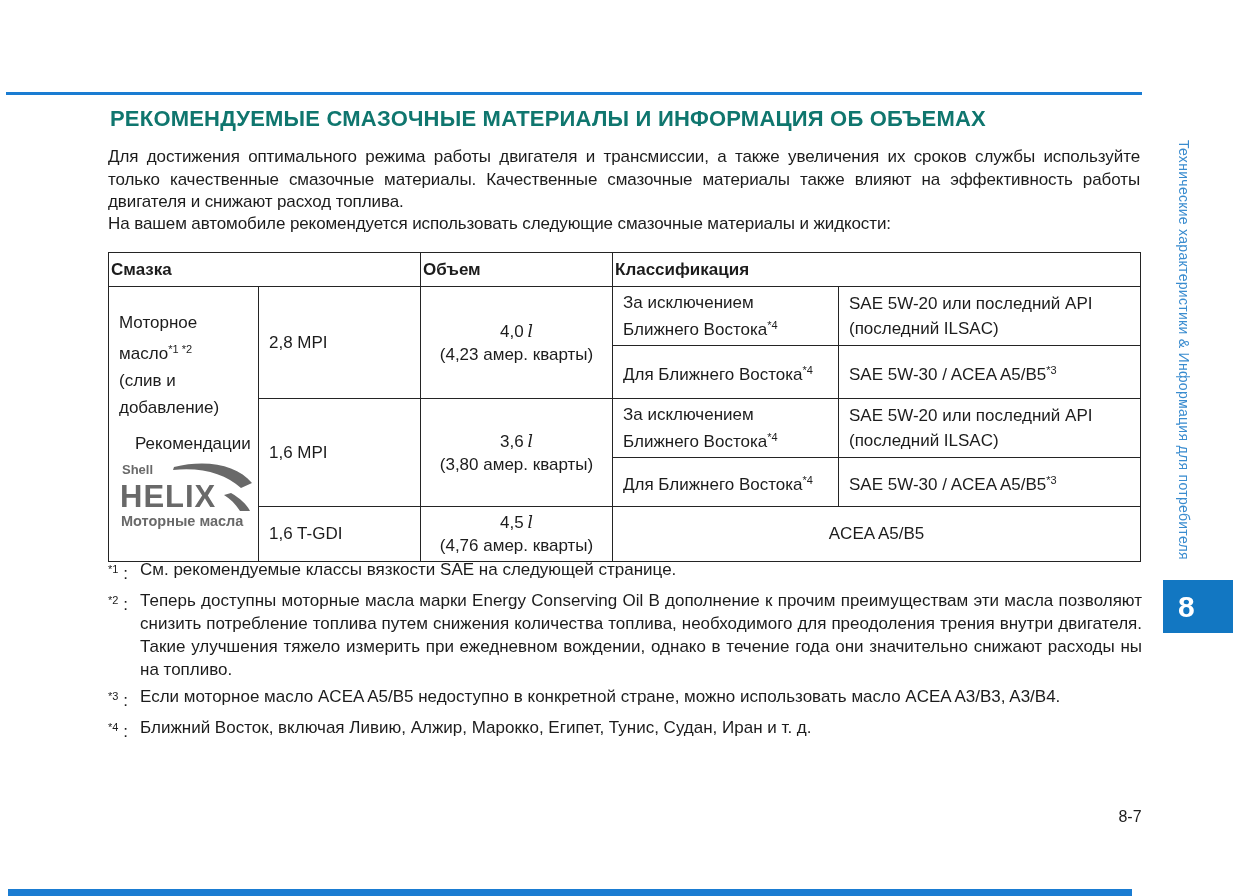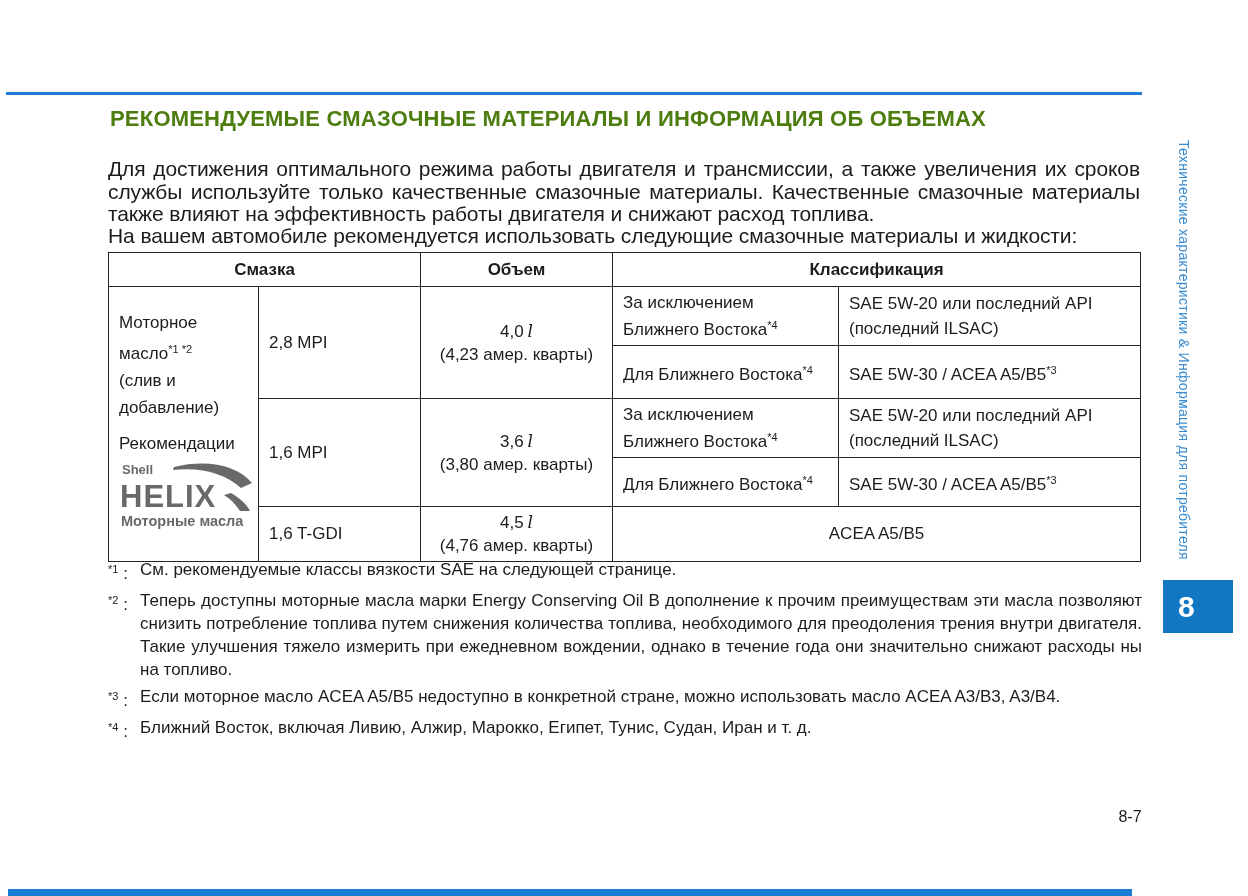--- a/index.html
+++ b/index.html
@@ -6,38 +6,38 @@
   .page{
     position:relative;width:1248px;height:896px;background:#ffffff;
     font-family:"Liberation Sans",sans-serif;color:#1c1c1c;overflow:hidden;
     margin:0 auto;
   }
   .top-rule{position:absolute;left:6px;top:92px;width:1136px;height:3px;background:#1a7cd2;}
   .bottom-rule{position:absolute;left:8px;top:889px;width:1124px;height:7px;background:#1a7cd2;}
 
   .doc-title{
     position:absolute;left:110px;top:106px;width:1030px;
-    font-size:22px;font-weight:bold;color:#4d7c0f;letter-spacing:.2px;white-space:nowrap;
+    font-size:22px;font-weight:bold;color:#0f766e;letter-spacing:.2px;white-space:nowrap;
   }
-  .para{position:absolute;left:108px;width:1032px;font-size:21px;line-height:22.5px;
-    text-align:justify;letter-spacing:-.1px;margin-top:12px;}
+  .para{position:absolute;left:108px;width:1032px;font-size:17px;line-height:22.5px;
+    text-align:justify;letter-spacing:-.1px;}
   .para1{top:146px;}
   .para2{top:213px;text-align:left;}
 
   
   .spec-table{
     position:absolute;left:108px;top:252px;width:1032px;
     border-collapse:collapse;table-layout:fixed;
     font-size:17px;color:#1c1c1c;
   }
   .spec-table th,.spec-table td{border:1.5px solid #242424;padding:4px 10px;vertical-align:middle;}
-  .spec-table th{font-weight:bold;text-align:center;height:29px;padding:2px;}
+  .spec-table th{font-weight:bold;text-align:left;height:29px;padding:2px;}
   .cell-pre{white-space:pre-line;}
   .lub-cell{vertical-align:top;line-height:27px;padding-top:6px;}
-  .rec-label{margin-top:12px;line-height:22px;}
+  .rec-label{margin-top:12px;line-height:22px;margin-left:16px;}
   .engine-cell{text-align:left;}
   .vol-cell{text-align:center;line-height:23px;}
   .liter{font-family:"DejaVu Serif",serif;font-style:italic;margin-left:4px;}
   .region-cell{line-height:23px;margin-top:33px;}
   .region-cell .cell-pre{display:inline;}
   .spec-cell{line-height:21px;}
   .acea-cell{text-align:center;}
   .sup{font-size:11px;vertical-align:6px;letter-spacing:0;}
 
   

